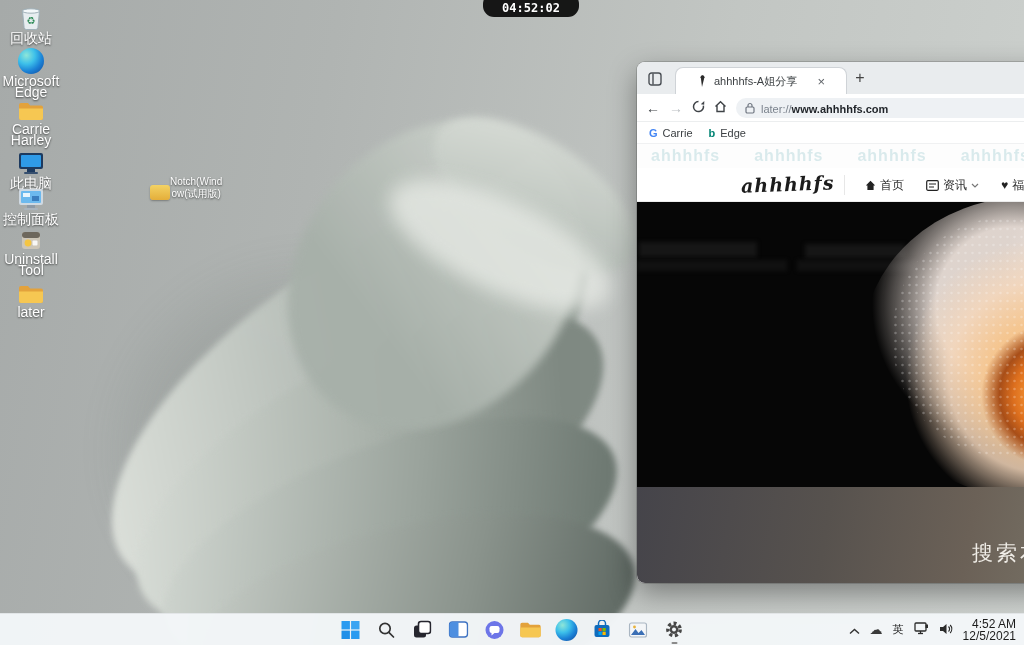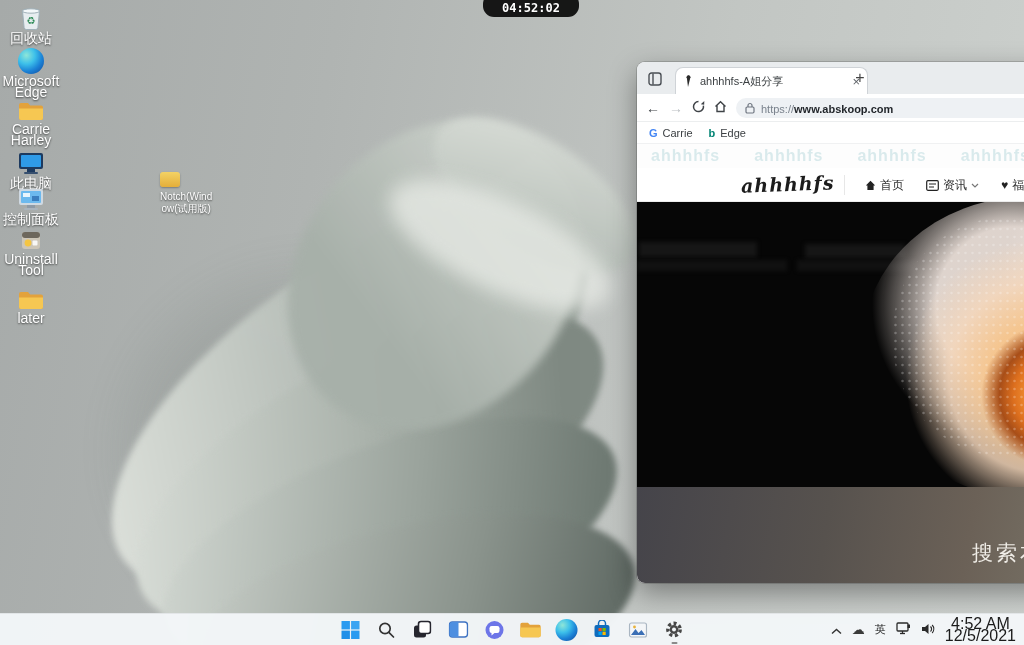--- a/index.html
+++ b/index.html
@@ -37,37 +37,37 @@
   
   .dicon { position:absolute; width:58px; left:2px; display:flex; flex-direction:column;
            align-items:center; z-index:4; cursor:default; }
   .dicon .ic { height:28px; display:flex; align-items:flex-end; justify-content:center; }
   .dicon .lbl { margin-top:2px; font-size:14px; line-height:11px; color:#fff; text-align:center;
            text-shadow:0 1px 2px rgba(0,0,0,.65); word-break:break-word; }
   .edge-ball { width:26px; height:26px; border-radius:50%;
            background:radial-gradient(circle at 32% 28%, #8fe6d8 0%, #3dc0ea 34%, #1b82d6 62%, #1457aa 88%); }
   .edge-ball.small { width:22px; height:22px; }
 
-  #notch-icon { position:absolute; left:160px; top:172px; width:92px; z-index:4;
-           display:flex; flex-direction:column; align-items:flex-start; }
+  #notch-icon { position:absolute; left:150px; top:172px; width:92px; z-index:4;
+           display:flex; flex-direction:row; align-items:flex-end; }
   #notch-icon .nic { width:20px; height:15px; background:linear-gradient(#f3d264,#e4ae3a);
            border-radius:3px; box-shadow:0 1px 2px rgba(0,0,0,.3); }
   #notch-icon .lbl { margin-top:4px; font-size:10px; line-height:12px; color:#fff; text-align:center;
            text-shadow:0 1px 2px rgba(0,0,0,.65); }
 
   
   #browser { position:absolute; left:637px; top:62px; width:420px; height:521px;
         border-radius:8px 0 0 8px; overflow:hidden; z-index:6;
         box-shadow:0 10px 28px rgba(0,0,0,.38), 0 0 0 1px rgba(0,0,0,.15); background:#fff; }
   #tabstrip { height:32px; background:#e9ecee; display:flex; align-items:flex-end; position:relative; }
   #tab-actions { position:absolute; left:9px; top:8px; width:18px; height:18px; display:flex;
         align-items:center; justify-content:center; border-radius:4px; }
-  #active-tab { position:absolute; left:38px; bottom:0; width:193px; height:27px; background:#fff;
+  #active-tab { position:absolute; left:38px; bottom:0; width:172px; height:27px; background:#fff;
         border:1px solid #cfd3d7; border-bottom:none; border-radius:8px 8px 0 0;
-        display:flex; align-items:center; padding:0 7px; gap:6px; }
+        display:flex; align-items:center; padding:0 21px; gap:6px; }
   #active-tab .t-title { flex:1; font-size:11px; color:#3c4043; white-space:nowrap;
         overflow:hidden; text-overflow:ellipsis; }
   #active-tab .t-close { font-size:13px; color:#5f6368; line-height:13px; }
   #newtab-btn { position:absolute; left:212px; bottom:5px; width:22px; height:22px; display:flex;
         align-items:center; justify-content:center; font-size:16px; color:#444; border-radius:4px; }
 
   #toolbar { height:28px; background:#fff; display:flex; align-items:center; padding:0 9px; gap:9px;
         border-bottom:1px solid #eceeef; }
   .nav-glyph { font-size:14px; color:#3f4347; line-height:1; }
   .nav-glyph.disabled { color:#bcc0c4; }
@@ -118,21 +118,21 @@
         background:rgba(243,246,248,.97); border-top:1px solid rgba(0,0,0,.06); z-index:10;
         display:flex; align-items:center; }
   #tb-center { position:absolute; left:50%; transform:translateX(-50%); display:flex; gap:7px; }
   .tb-btn { width:29px; height:28px; display:flex; align-items:center; justify-content:center;
         border-radius:4px; position:relative; }
   .run-dot { position:absolute; bottom:0px; left:50%; transform:translateX(-50%);
         width:6px; height:2px; border-radius:1px; background:#8a8a8a; }
   #tray { position:absolute; right:8px; display:flex; align-items:center; gap:10px; height:32px; }
   #tray .ime { font-size:11px; color:#1b1b1b; }
   #tray .cloud { font-size:13px; color:#3a3a3a; }
-  #tb-clock { text-align:center; font-size:16px; line-height:12px; color:#1b1b1b; }
+  #tb-clock { text-align:right; font-size:12px; line-height:12px; color:#1b1b1b; }
 </style>
 </head>
 <body>
 
 <div id="screen">
 
   <div>
     <div class="petal" id="p-sh"></div>
     <div class="petal" id="p1"></div>
     <div class="petal" id="p2"></div>
@@ -206,21 +206,21 @@
       <svg width="24" height="24" viewBox="0 0 24 24">
         <rect x="3" y="4" width="18" height="17" rx="3" fill="#cdc6b8"></rect>
         <rect x="3" y="4" width="18" height="6" rx="3" fill="#6d675c"></rect>
         <circle cx="9" cy="15" r="3.4" fill="#f4c542"></circle>
         <rect x="13.5" y="12.5" width="5" height="5" rx="1" fill="#ffffff" opacity=".85"></rect>
       </svg>
     </div>
     <div class="lbl">UninstallTool</div>
   </div>
 
-  <div class="dicon" style="top:283px">
+  <div class="dicon" style="top:277px">
     <div class="ic">
       <svg width="26" height="21" viewBox="0 0 26 21">
         <path d="M1 4 q0-2 2-2 h7 l2.2 2.4 H23 q2 0 2 2 V17 q0 2-2 2 H3 q-2 0-2-2 z" fill="#e3a23c"></path>
         <path d="M1 7.6 h24 V17 q0 2-2 2 H3 q-2 0-2-2 z" fill="#f6c752"></path>
       </svg>
     </div>
     <div class="lbl">later</div>
   </div>
 
   <div id="notch-icon">
@@ -263,21 +263,21 @@
       <span>
         <svg width="13" height="13" viewBox="0 0 13 13">
           <path d="M1.5 6.5 L6.5 1.8 L11.5 6.5 M3 5.5 V11.5 H10 V5.5" fill="none" stroke="#3f4347" stroke-width="1.4"></path>
         </svg>
       </span>
       <div id="addressbar">
         <svg width="10" height="12" viewBox="0 0 10 12">
           <rect x="1" y="5" width="8" height="6" rx="1.2" fill="none" stroke="#6f7680" stroke-width="1.2"></rect>
           <path d="M3 5 V3.5 a2 2 0 0 1 4 0 V5" fill="none" stroke="#6f7680" stroke-width="1.2"></path>
         </svg>
-        <span><span class="proto">https://</span><span class="host">www.abskoop.com</span></span>
+        <span><span class="proto">later://</span><span class="host">www.ahhhhfs.com</span></span>
       </div>
     </div>
 
     <div id="bookmarks">
       <div class="bm">
         <span class="bi g">G</span>
         <span>Carrie</span>
       </div>
       <div class="bm">
         <span class="bi b">b</span>

